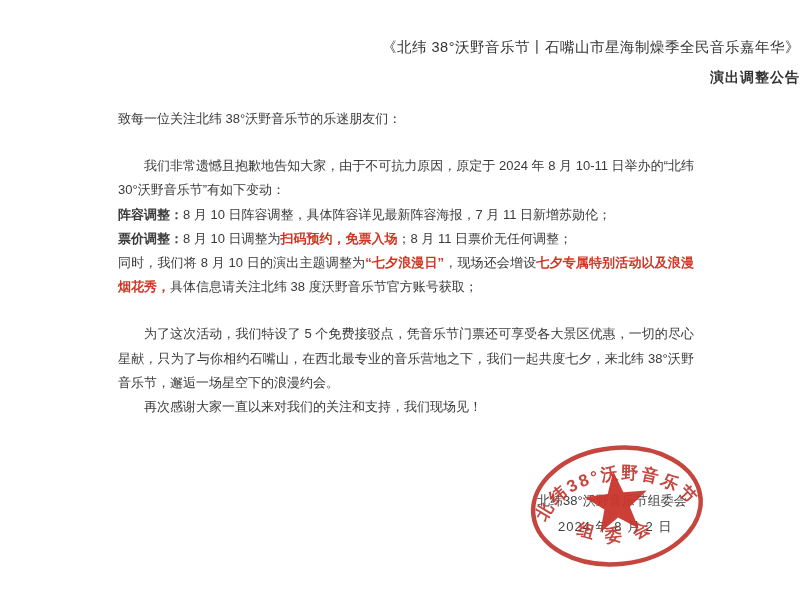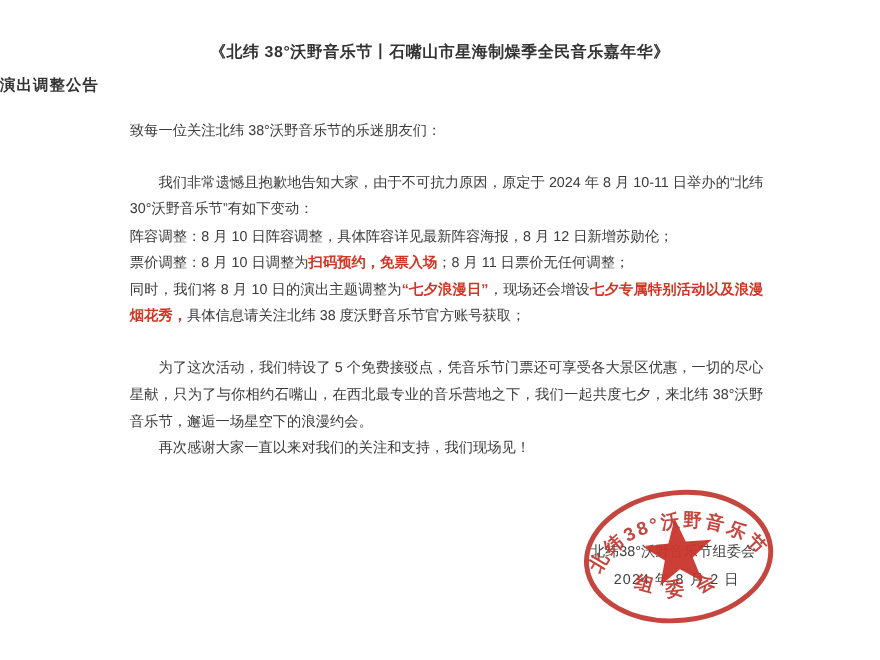--- a/index.html
+++ b/index.html
@@ -3,36 +3,36 @@
 <meta charset="utf-8">
 <style>
   html,body{margin:0;padding:0;}
   body{
     width:800px;height:600px;background:#ffffff;
     font-family:"Liberation Sans", sans-serif;
     color:#3a3a3a;position:relative;overflow:hidden;
   }
   .page{position:absolute;inset:0;background:#ffffff;}
   .doc-title{
-    position:absolute;top:38px;left:0;width:100%;text-align:center;
-    font-size:14.5px;font-weight:700;letter-spacing:.5px;color:#333;
+    position:absolute;top:38px;left:0;width:100%;text-align:right;
+    font-size:14.5px;font-weight:400;letter-spacing:.5px;color:#333;
   }
   .doc-subtitle{
-    position:absolute;top:69px;left:0;width:100%;text-align:left;
+    position:absolute;top:69px;left:0;width:100%;text-align:right;
     font-size:14px;font-weight:700;letter-spacing:1px;color:#333;
   }
   .doc-body{
     position:absolute;top:107px;left:118px;width:576px;
     font-size:13px;line-height:24.2px;text-align:justify;color:#3a3a3a;
   }
   .para{margin:0;}
   .para.indent{text-indent:2em;}
   .para.space-before{margin-top:23px;}
   .seg-normal{font-weight:400;}
-  .seg-bold{font-weight:400;}
+  .seg-bold{font-weight:700;}
   .seg-red-bold{font-weight:700;color:#d13523;}
   .signature-org{
     position:absolute;left:537px;top:492px;font-size:13px;color:#3f3f3f;
     z-index:1;white-space:nowrap;
   }
   .signature-date{
     position:absolute;left:558px;top:518px;font-size:13px;color:#3f3f3f;
     z-index:1;white-space:nowrap;letter-spacing:1px;
   }
   .stamp{
@@ -48,21 +48,21 @@
 
 <div class="page">
 
   <div class="doc-title">《北纬 38°沃野音乐节丨石嘴山市星海制燥季全民音乐嘉年华》</div>
 
   <div class="doc-subtitle">演出调整公告</div>
 
   <div class="doc-body">
       <p class="para"><span class="seg-normal">致每一位关注北纬 38°沃野音乐节的乐迷朋友们：</span></p>
       <p class="para indent space-before"><span class="seg-normal">我们非常遗憾且抱歉地告知大家，由于不可抗力原因，原定于 2024 年 8 月 10-11 日举办的“北纬 30°沃野音乐节”有如下变动：</span></p>
-      <p class="para"><span class="seg-bold">阵容调整：</span><span class="seg-normal">8 月 10 日阵容调整，具体阵容详见最新阵容海报，8 月 12 日新增苏勋伦；</span></p>
+      <p class="para"><span class="seg-bold">阵容调整：</span><span class="seg-normal">8 月 10 日阵容调整，具体阵容详见最新阵容海报，7 月 11 日新增苏勋伦；</span></p>
       <p class="para"><span class="seg-bold">票价调整：</span><span class="seg-normal">8 月 10 日调整为</span><span class="seg-red-bold">扫码预约，免票入场</span><span class="seg-normal">；8 月 11 日票价无任何调整；</span></p>
       <p class="para"><span class="seg-normal">同时，我们将 8 月 10 日的演出主题调整为</span><span class="seg-red-bold">“七夕浪漫日”</span><span class="seg-normal">，现场还会增设</span><span class="seg-red-bold">七夕专属特别活动以及浪漫烟花秀，</span><span class="seg-normal">具体信息请关注北纬 38 度沃野音乐节官方账号获取；</span></p>
       <p class="para indent space-before"><span class="seg-normal">为了这次活动，我们特设了 5 个免费接驳点，凭音乐节门票还可享受各大景区优惠，一切的尽心星献，只为了与你相约石嘴山，在西北最专业的音乐营地之下，我们一起共度七夕，来北纬 38°沃野音乐节，邂逅一场星空下的浪漫约会。</span></p>
       <p class="para indent"><span class="seg-normal">再次感谢大家一直以来对我们的关注和支持，我们现场见！</span></p>
     </div>
 
   <div class="signature-org">北纬38°沃野音乐节组委会</div>
 
   <div class="signature-date">2024 年 8 月 2 日</div>
 

